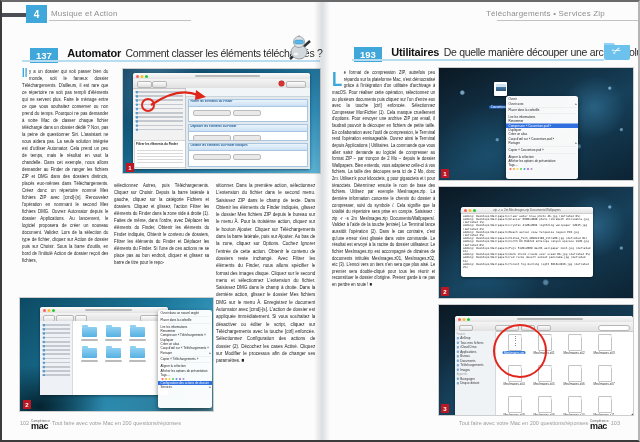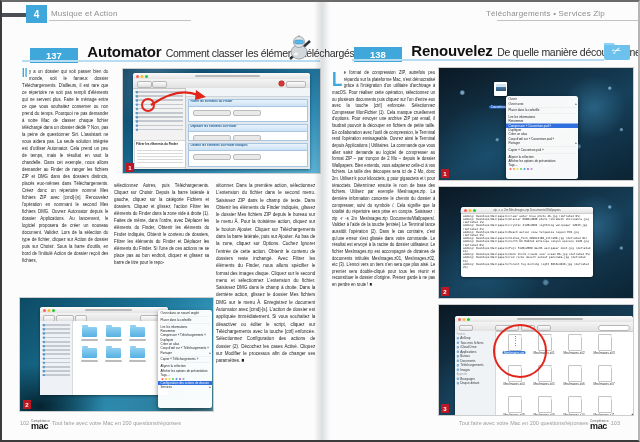--- a/index.html
+++ b/index.html
@@ -7,22 +7,22 @@
     font-family:"Liberation Sans",sans-serif;box-sizing:border-box;
     border:2px solid #3c3c3c;border-right-color:#b5b5b5;border-top-color:#6a6a6a;}
   .abs{position:absolute;}
   
   .ribbon{left:0;top:11px;width:30px;height:4px;background:#4b4f55;}
   .chaptab{width:21px;height:18px;background:#3fa7d9;color:#fff;font-weight:bold;font-size:10px;
     display:flex;align-items:center;justify-content:center;}
   .sectitle{font-size:8px;color:#8f8f8f;letter-spacing:.2px;white-space:nowrap;}
   .secrule{height:1px;background:#c2c2c2;}
   .qbadge{display:inline-block;background:#3fa7d9;color:#fff;font-weight:bold;font-size:9.5px;
-    padding:2px 16px;margin-right:5px;vertical-align:-2px;}
-  .qtopic{font-weight:bold;font-size:15px;color:#111;letter-spacing:-.2px;text-align:right;}
+    padding:2px 6px;margin-right:5px;vertical-align:-2px;}
+  .qtopic{font-weight:bold;font-size:11px;color:#111;letter-spacing:-.2px;text-align:right;}
   .qtitle{font-size:10.5px;color:#2b2b2b;letter-spacing:-.3px;}
   .qrule{height:2px;background:#b8ddf1;}
   
   .col{color:#222;font-size:5.4px;line-height:7px;text-align:justify;overflow:hidden;
     transform:scaleX(.8);transform-origin:0 0;}
   .c3{font-size:5.7px;line-height:7.3px;}
   .colR{font-size:5.2px;line-height:6.63px;}
   .dropcap{float:left;font-weight:bold;color:#3fa7d9;font-size:12px;line-height:11px;margin:0 2px 0 0;}
   .dropcapL{float:left;font-weight:bold;color:#3fa7d9;font-size:21px;line-height:18px;margin:1px 2px 0 0;}
   
@@ -253,22 +253,22 @@
     </div>
   </div>
 
   <div class="abs gutter"></div>
 
   <div>
     <div class="abs sectitle" style="left:450px;top:7px;width:153px;text-align:right;">Téléchargements • Services Zip</div>
     <div class="abs secrule" style="left:495px;top:18px;width:141px;"></div>
 
     <div class="abs" style="left:352px;top:40px;white-space:nowrap;">
-      <span class="qbadge">138</span>
-      <span class="qtopic">Renouvelez</span>
+      <span class="qbadge">193</span>
+      <span class="qtopic">Utilitaires</span>
       <span class="qtitle">De quelle manière découper une archive volumineuse ?</span>
     </div>
     <svg class="abs" style="left:600px;top:37px;" width="30" height="21" viewBox="0 0 30 21">
       <path d="M2,4 h9 l2,2 h15 v13 a2,2 0 0 1 -2,2 h-22 a2,2 0 0 1 -2,-2 z" fill="#6cc1ed"></path>
       <path d="M2,4 h9 l2,2 h-11 z" fill="#8ed3f5"></path>
       <text x="15" y="15.5" font-size="11" fill="#ffffff" text-anchor="middle" transform="rotate(-22 15 13)">✂</text>
     </svg>
     <div class="abs qrule" style="left:350px;top:57px;width:252px;"></div>
 
     <div class="abs col colR" style="left:330px;top:67px;width:129px;height:352px;">

